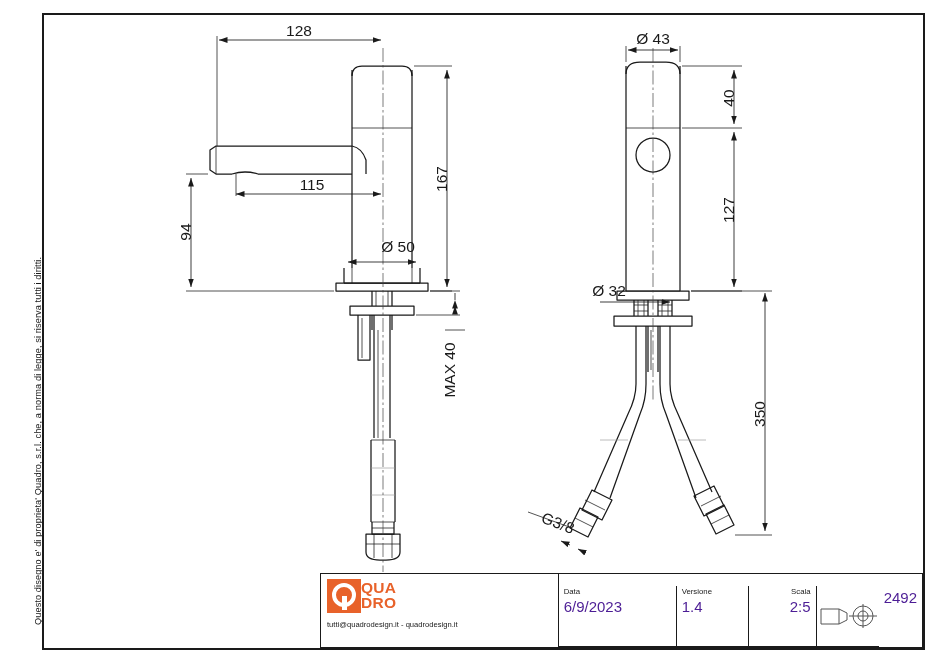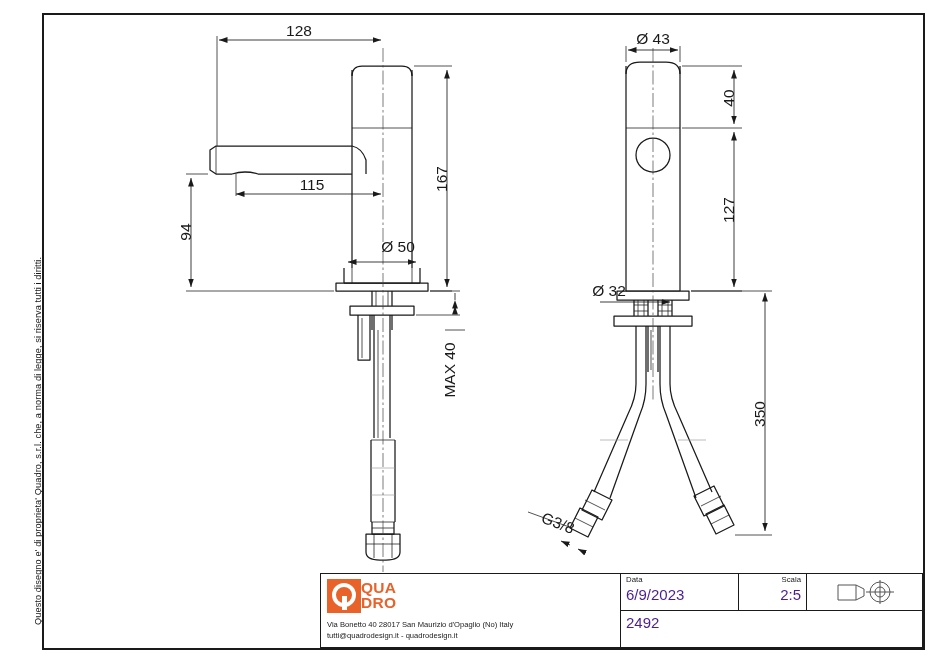--- a/index.html
+++ b/index.html
@@ -32,21 +32,21 @@
   .logo-mark .qring{position:absolute;left:5px;top:4px;width:24px;height:24px;
              border:4.5px solid #fff;border-radius:50%;box-sizing:border-box;}
   .logo-mark .qtail{position:absolute;left:15px;top:17px;width:5px;height:14px;
              background:#fff;transform:rotate(0deg);}
   .logo-words{display:flex;flex-direction:column;line-height:.98;
               padding-top:1px;}
   .logo-words span{color:#E8622A;font-size:15.5px;font-weight:700;
               letter-spacing:.3px;}
   .addr{margin-top:6px;font-size:7.6px;line-height:1.45;color:#1a1a1a;}
 
-  #tb-right{flex:1;display:flex;flex-direction:column;}
+  #tb-right{flex:1;display:flex;flex-direction:row;margin-top:12px;}
   .tb-row{display:flex;flex:1;}
   .tb-row.top{border-bottom:1.6px solid #1a1a1a;}
   .tb-cell{border-right:1.6px solid #1a1a1a;box-sizing:border-box;
            padding:2px 5px 0 5px;display:flex;flex-direction:column;
            justify-content:flex-start;}
   .tb-cell:last-child{border-right:none;}
   .tb-lab{font-size:7.8px;line-height:1.15;color:#1a1a1a;}
   .tb-val{font-size:15px;line-height:1.25;color:#4c1d95;margin-top:1px;}
   .c-data{width:118px;}
   .c-vers{width:72px;}
@@ -246,30 +246,33 @@
         <div class="logo-mark">
           <div class="qring"></div>
             <div class="qtail"></div>
         </div>
         <div class="logo-words">
           <span>QUA</span>
           <span>DRO</span>
         </div>
       </div>
       <div class="addr">
-        <div>Via Bonetto 40  28017 San Maurizio d'Opaglio (No) Italy</div>
         <div>tutti@quadrodesign.it  -  quadrodesign.it</div>
       </div>
     </div>
 
     <div id="tb-right">
       <div class="tb-row top">
         <div class="tb-cell c-data">
           <div class="tb-lab">Data</div>
           <div class="tb-val">6/9/2023</div>
+        </div>
+        <div class="tb-cell c-vers">
+          <div class="tb-lab">Versione</div>
+          <div class="tb-val">1.4</div>
         </div>
         <div class="tb-cell c-scala">
           <div class="tb-lab">Scala</div>
           <div class="tb-val">2:5</div>
         </div>
         <div class="tb-cell c-proj">
           <svg width="62" height="26" viewBox="0 0 62 26">
             <g fill="none" stroke="#555" stroke-width="1">
               <path d="M4,6 L22,6 L30,10 L30,17 L22,21 L4,21 Z"></path>
               <path d="M22,6 L22,21"></path>

